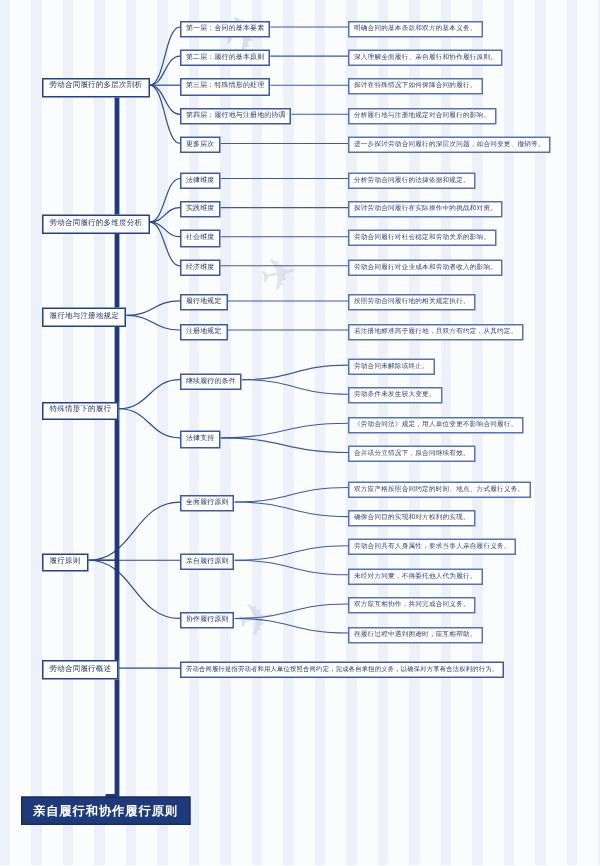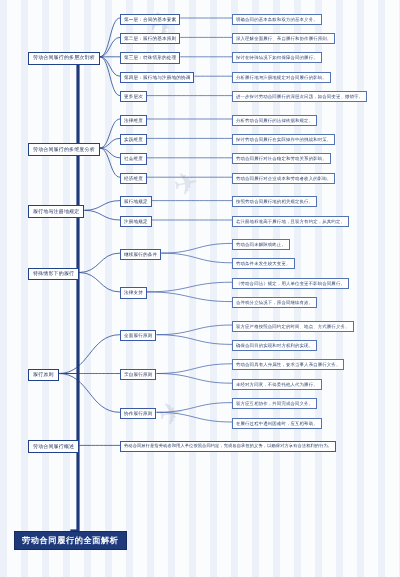--- a/index.html
+++ b/index.html
@@ -211,15 +211,15 @@
       <div class="node lvl3" style="left: 232px; top: 320.5px;">双方应严格按照合同约定的时间、地点、方式履行义务。</div>
       <div class="node lvl3" style="left: 232px; top: 339.9px;">确保合同目的实现和对方权利的实现。</div>
       <div class="node lvl2" style="left: 120px; top: 369px;">亲自履行原则</div>
       <div class="node lvl3" style="left: 232px; top: 359.3px;">劳动合同具有人身属性，要求当事人亲自履行义务。</div>
       <div class="node lvl3" style="left: 232px; top: 378.7px;">未经对方同意，不得委托他人代为履行。</div>
       <div class="node lvl2" style="left: 120px; top: 407.8px;">协作履行原则</div>
       <div class="node lvl3" style="left: 232px; top: 398.1px;">双方应互相协作，共同完成合同义务。</div>
       <div class="node lvl3" style="left: 232px; top: 417.5px;">在履行过程中遇到困难时，应互相帮助。</div>
       <div class="node lvl1" style="left: 28px; top: 440.4px;">劳动合同履行概述</div>
       <div class="node lvl2" style="left: 120px; top: 440.9px; font-size: 4.2px;">劳动合同履行是指劳动者和用人单位按照合同约定，完成各自承担的义务，以确保对方享有合法权利的行为。</div>
-      <div class="node root" style="left: 14px; top: 531px;">劳动合同履行的全面解析</div>
+      <div class="node root" style="left: 14px; top: 531px;">亲自履行和协作履行原则</div>
     </div>
 </div>
 
 </body></html>

